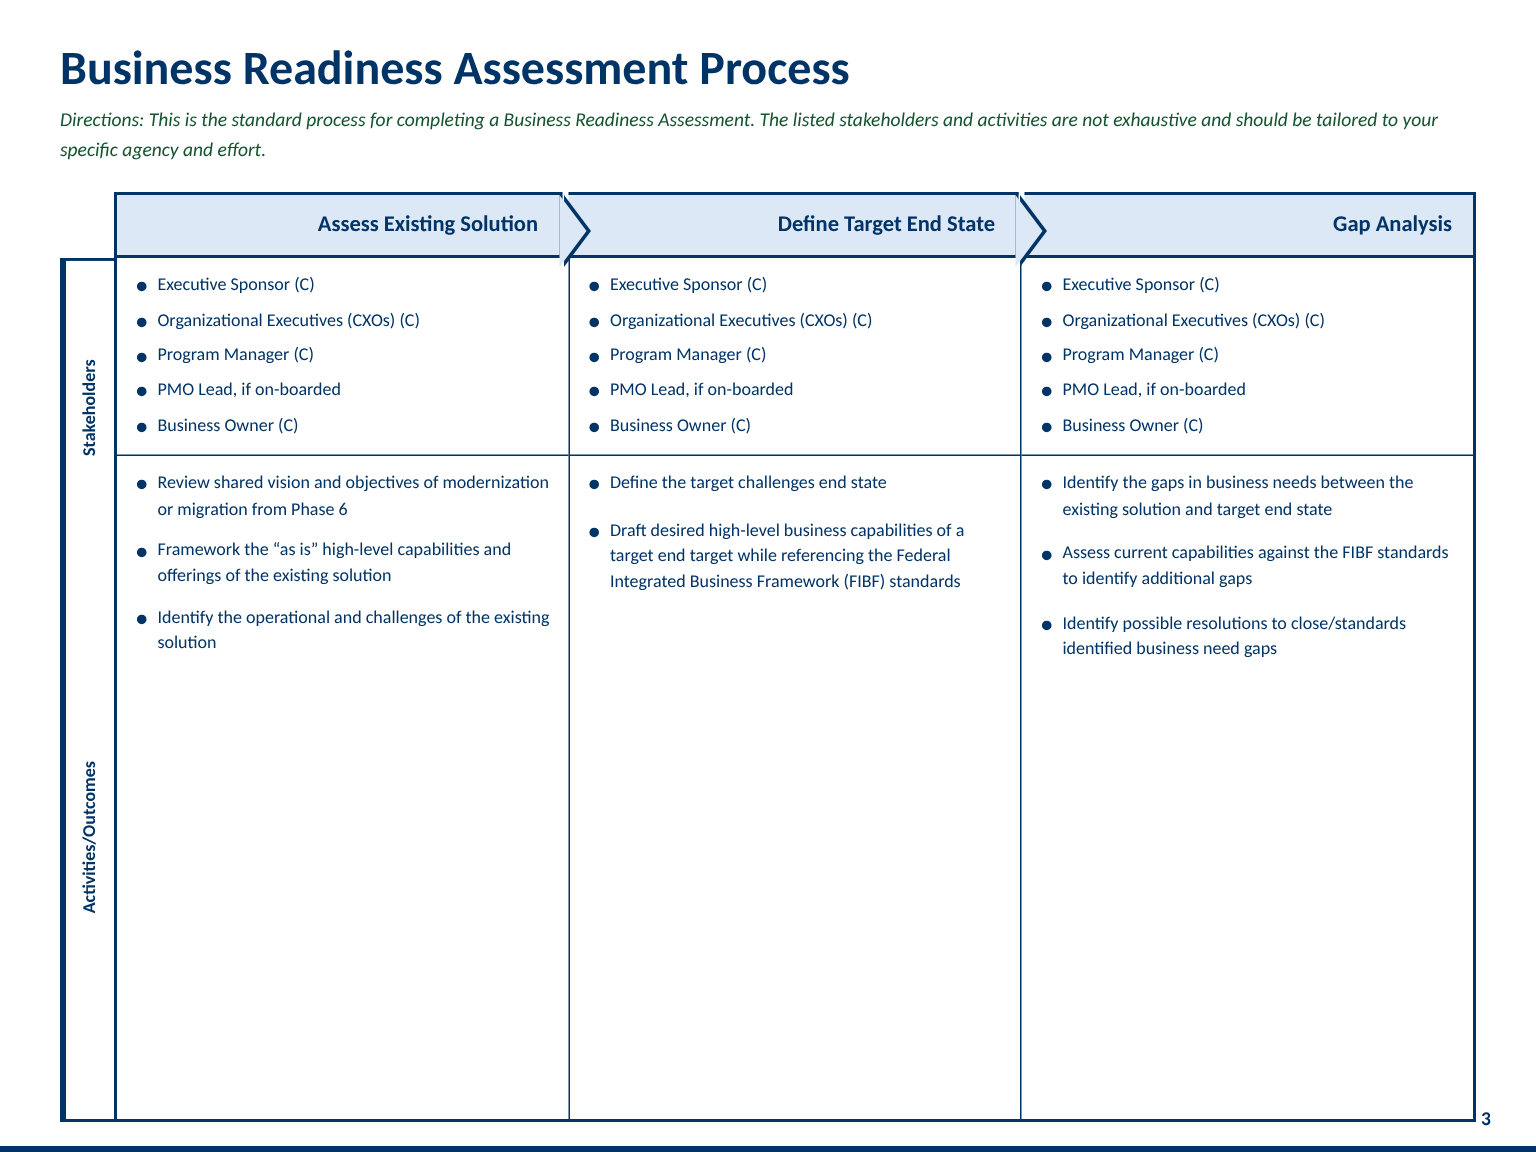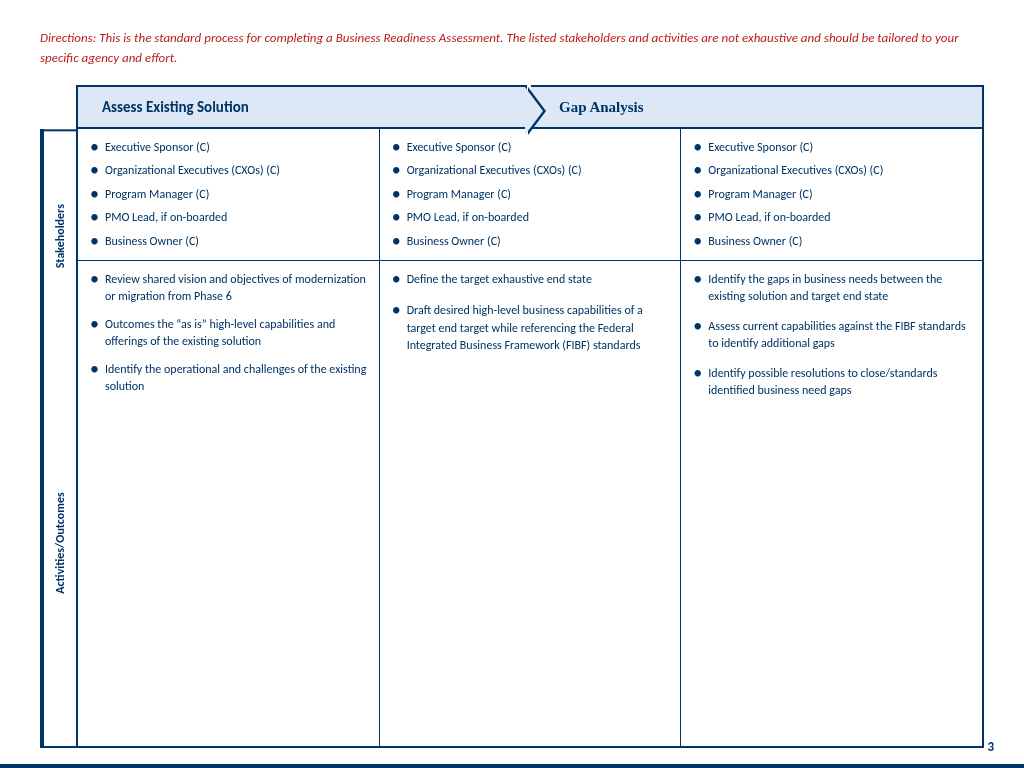--- a/index.html
+++ b/index.html
@@ -22,21 +22,21 @@
     .page-title {
       font-size: 32px;
       font-weight: 800;
       color: #003366;
       margin-bottom: 8px;
       line-height: 1.1;
     }
     .subtitle {
       font-size: 13px;
       font-style: italic;
-      color: #b91c1c;
+      color: #14532d;
       margin-bottom: 18px;
       line-height: 1.5;
     }
 
     
     .main-table {
       display: flex;
       flex: 1;
       border: 2px solid #003366;
       border-top: none;
@@ -132,21 +132,21 @@
     
     .headers-wrapper {
       display: flex;
       margin-bottom: 0;
       padding-left: 36px;
     }
     .arrow-box {
       position: relative;
       display: flex;
       align-items: center;
-      justify-content: flex-start;
+      justify-content: flex-end;
       padding: 11px 14px 11px 24px;
       font-size: 15px;
       font-weight: 700;
       color: #003366;
       background: #dce8f5;
       flex: 1;
     }
     .arrow-box::after {
       content: '';
       position: absolute;
@@ -179,21 +179,20 @@
       border: 2px solid #003366;
       border-left: none;
       padding-left: 28px;
       margin-left: 4px;
     }
     .arrow-box-3 {
       border: 2px solid #003366;
       border-left: none;
       padding-left: 28px;
       margin-left: 4px;
-      font-family: Liberation Serif, serif;
     }
     .arrow-box-3::after, .arrow-box-3::before {
       display: none;
     }
 
     .row-label-col-outer {
       width: 36px;
       display: flex;
       flex-direction: column;
       border-left: 2px solid #003366;
@@ -201,26 +200,30 @@
       flex-shrink: 0;
     }
     .rl-s {
       border-bottom: 2px solid #003366;
     }
   </style>
 </head>
 <body>
 
 <div class="page">
+  <h1 class="page-title">Business Readiness Assessment Process</h1>
   <p class="subtitle">Directions: This is the standard process for completing a Business Readiness Assessment. The listed stakeholders and activities are not exhaustive and should be tailored to your specific agency and effort.</p>
 
   <div class="headers-wrapper">
     <div class="arrow-box arrow-box-1">
       <span>Assess Existing Solution</span>
     </div>
+    <div class="arrow-box arrow-box-2">
+      <span>Define Target End State</span>
+    </div>
     <div class="arrow-box arrow-box-3">
       <span>Gap Analysis</span>
     </div>
   </div>
 
   <div class="main-table">
 
     <div class="row-label-col-outer">
       <div class="row-label row-label-stakeholders rl-s">
         <span>Stakeholders</span>
@@ -258,21 +261,21 @@
           </ul>
         </div>
         <div class="cell cell-activities">
           <ul class="bullet-list">
             <li>
                 <span class="bullet">•</span>
                 <span>Review shared vision and objectives of modernization or migration from Phase 6</span>
               </li>
             <li style="margin-top:10px;">
                 <span class="bullet">•</span>
-                <span>Outcomes the “as is” high-level capabilities and offerings of the existing solution</span>
+                <span>Framework the “as is” high-level capabilities and offerings of the existing solution</span>
               </li>
             <li style="margin-top:10px;">
                 <span class="bullet">•</span>
                 <span>Identify the operational and challenges of the existing solution</span>
               </li>
           </ul>
         </div>
       </div>
 
       <div class="col">
@@ -297,21 +300,21 @@
             <li>
                 <span class="bullet">•</span>
                 <span>Business Owner (C)</span>
               </li>
           </ul>
         </div>
         <div class="cell cell-activities">
           <ul class="bullet-list">
             <li>
                 <span class="bullet">•</span>
-                <span>Define the target exhaustive end state</span>
+                <span>Define the target challenges end state</span>
               </li>
             <li style="margin-top:14px;">
                 <span class="bullet">•</span>
                 <span>Draft desired high-level business capabilities of a target end target while referencing the Federal Integrated Business Framework (FIBF) standards</span>
               </li>
           </ul>
         </div>
       </div>
 
       <div class="col">

